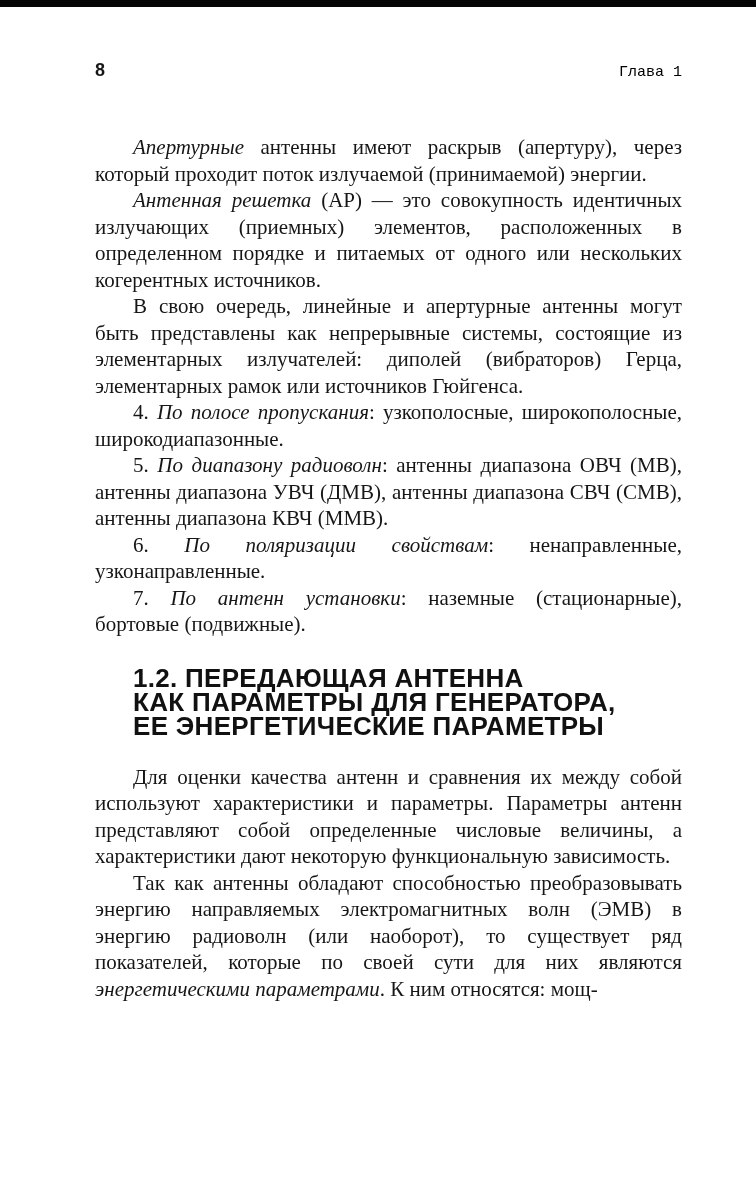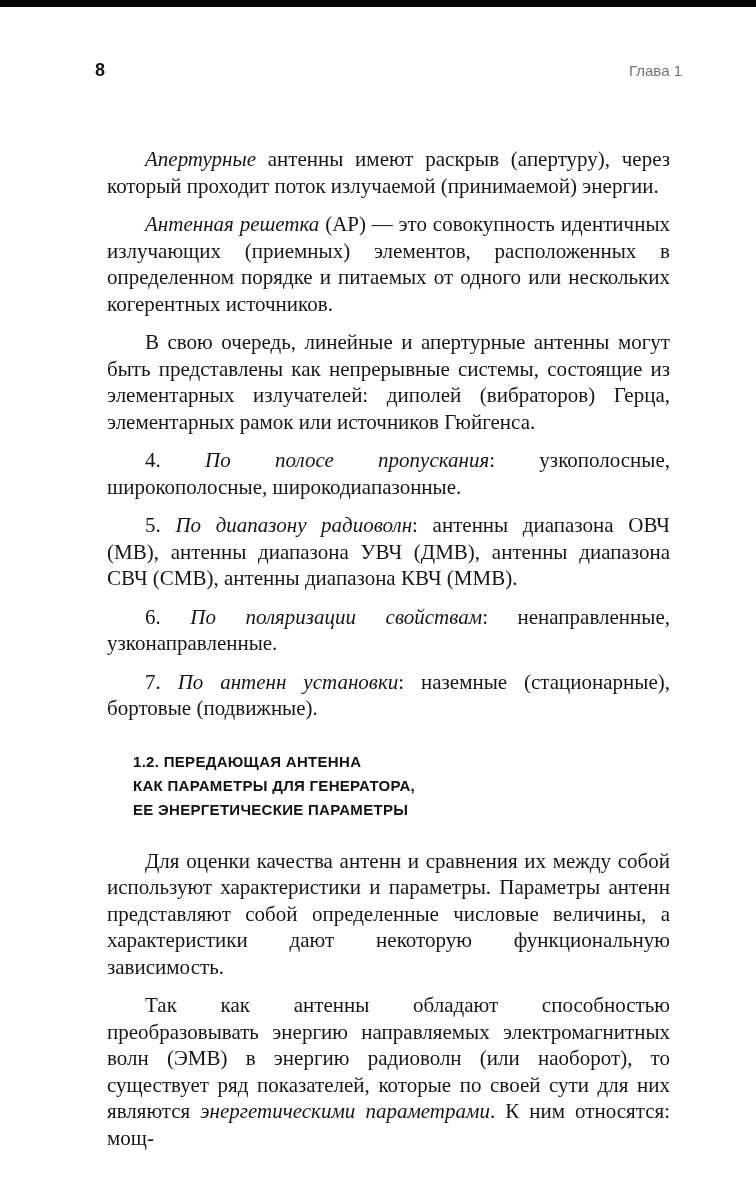--- a/index.html
+++ b/index.html
@@ -36,44 +36,45 @@
       justify-content: space-between;
       align-items: baseline;
       font-family: "Liberation Sans", sans-serif;
     }
     .page-num {
       font-weight: 700;
       font-size: 18px;
     }
     .chapter-label {
       font-size: 15px;
-      color: #737373;
+      color: #000000;
+      font-family: Liberation Mono, monospace;
     }
     .text-block {
       position: absolute;
       top: 134px;
       left: 95px;
       width: 587px;
       font-size: 21px;
       line-height: 26.5px;
       text-align: justify;
       hyphens: auto;
       -webkit-hyphens: auto;
     }
     p.par {
-      margin: 12px;
+      margin: 0;
       text-indent: 38px;
     }
     .seg-i {
       font-style: italic;
     }
     h2.section-heading {
       font-family: "Liberation Sans", sans-serif;
       font-weight: 700;
-      font-size: 15px;
+      font-size: 26px;
       line-height: 24px;
       letter-spacing: 0.3px;
       text-align: left;
       margin: 28px 0 26px 38px;
       color: #111111;
     }
   </style>
 </head>
 <body>
 

